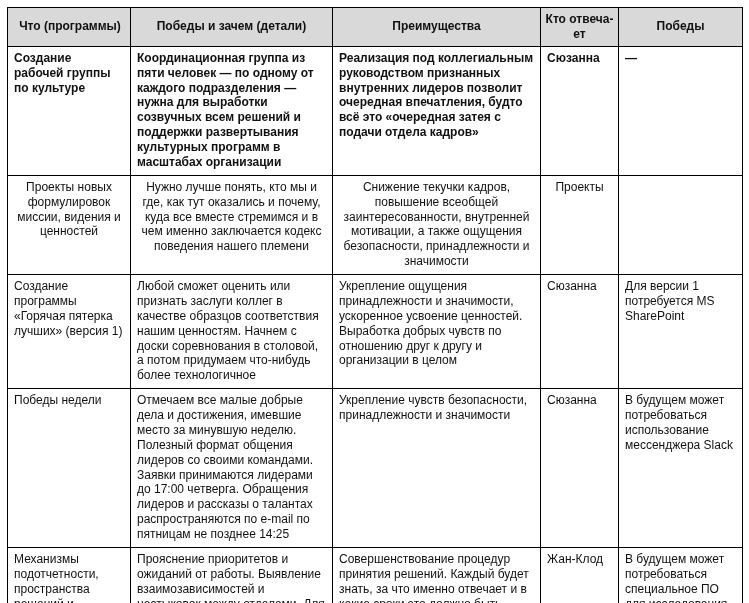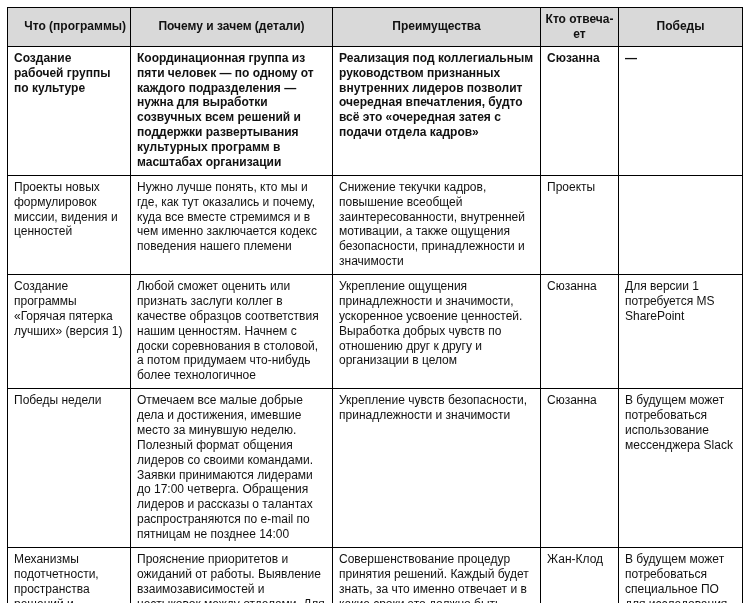--- a/index.html
+++ b/index.html
@@ -37,45 +37,45 @@
     }
     table.programs thead th {
       background: var(--header-bg);
       font-weight: bold;
       text-align: center;
       vertical-align: middle;
       padding: 4px 4px;
       hyphens: manual;
     }
     table.programs thead th:first-child {
-      text-align: right;
+      text-align: center;
       padding-left: 6px;
     }
     tr.hdr   { height: 30px; }
     tr.r0    { height: 117px; font-weight: bold; }
-    tr.r1    { height: 85px; }
+    tr.r1    { height: 85px; text-align: center; }
     tr.r2    { height: 110px; margin-top: 20px; }
     tr.r3    { height: 150px; margin-left: 24px; }
     tr.r4    { height: 96px; }
   </style>
 </head>
 <body>
 
 <table class="programs">
   <colgroup>
     <col style="width:123px">
     <col style="width:202px">
     <col style="width:208px">
     <col style="width:78px">
     <col style="width:124px">
   </colgroup>
   <thead>
     <tr class="hdr">
       <th>Что (программы)</th>
-      <th>Почему и зачем (детали)</th>
+      <th>Победы и зачем (детали)</th>
       <th>Преимущества</th>
       <th>Кто отвеча­ет</th>
       <th>Победы</th>
     </tr>
   </thead>
   <tbody>
     <tr class="r0">
       <td>Создание рабочей группы по культуре</td>
       <td>Координационная группа из пяти человек — по одному от каждого подразделения — нужна для выработки созвучных всем решений и поддержки развертывания культурных программ в масштабах организации</td>
       <td>Реализация под коллегиальным руководством признанных внутренних лидеров позволит очередная впечатления, будто всё это «очередная затея с подачи отдела кадров»</td>
@@ -91,21 +91,21 @@
     </tr>
     <tr class="r2">
       <td>Создание программы «Горячая пятерка лучших» (версия 1)</td>
       <td>Любой сможет оценить или признать заслуги коллег в качестве образцов соответствия нашим ценностям. Начнем с доски соревнования в столовой, а потом придумаем что-нибудь более технологичное</td>
       <td>Укрепление ощущения принадлежности и значимости, ускоренное усвоение ценностей. Выработка добрых чувств по отношению друг к другу и организации в целом</td>
       <td>Сюзанна</td>
       <td>Для версии 1 потребуется MS SharePoint</td>
     </tr>
     <tr class="r3">
       <td>Победы недели</td>
-      <td>Отмечаем все малые добрые дела и достижения, имевшие место за минувшую неделю. Полезный формат общения лидеров со своими командами. Заявки принимаются лидерами до 17:00 четверга. Обращения лидеров и рассказы о талантах распространяются по e-mail по пятницам не позднее 14:00</td>
+      <td>Отмечаем все малые добрые дела и достижения, имевшие место за минувшую неделю. Полезный формат общения лидеров со своими командами. Заявки принимаются лидерами до 17:00 четверга. Обращения лидеров и рассказы о талантах распространяются по e-mail по пятницам не позднее 14:25</td>
       <td>Укрепление чувств безопасности, принадлежности и значимости</td>
       <td>Сюзанна</td>
       <td>В будущем может потребоваться использование мессенджера Slack</td>
     </tr>
     <tr class="r4">
       <td>Механизмы подотчетности, пространства решений и еженедельные отчеты</td>
       <td>Прояснение приоритетов и ожиданий от работы. Выявление взаимозависимостей и нестыковок между отделами. Для начала с помощью электронных таблиц Google</td>
       <td>Совершенствование процедур принятия решений. Каждый будет знать, за что именно отвечает и в какие сроки это должно быть исполнено</td>
       <td>Жан-Клод</td>
       <td>В будущем может потребоваться специальное ПО для исследования и анализа процессов</td>

